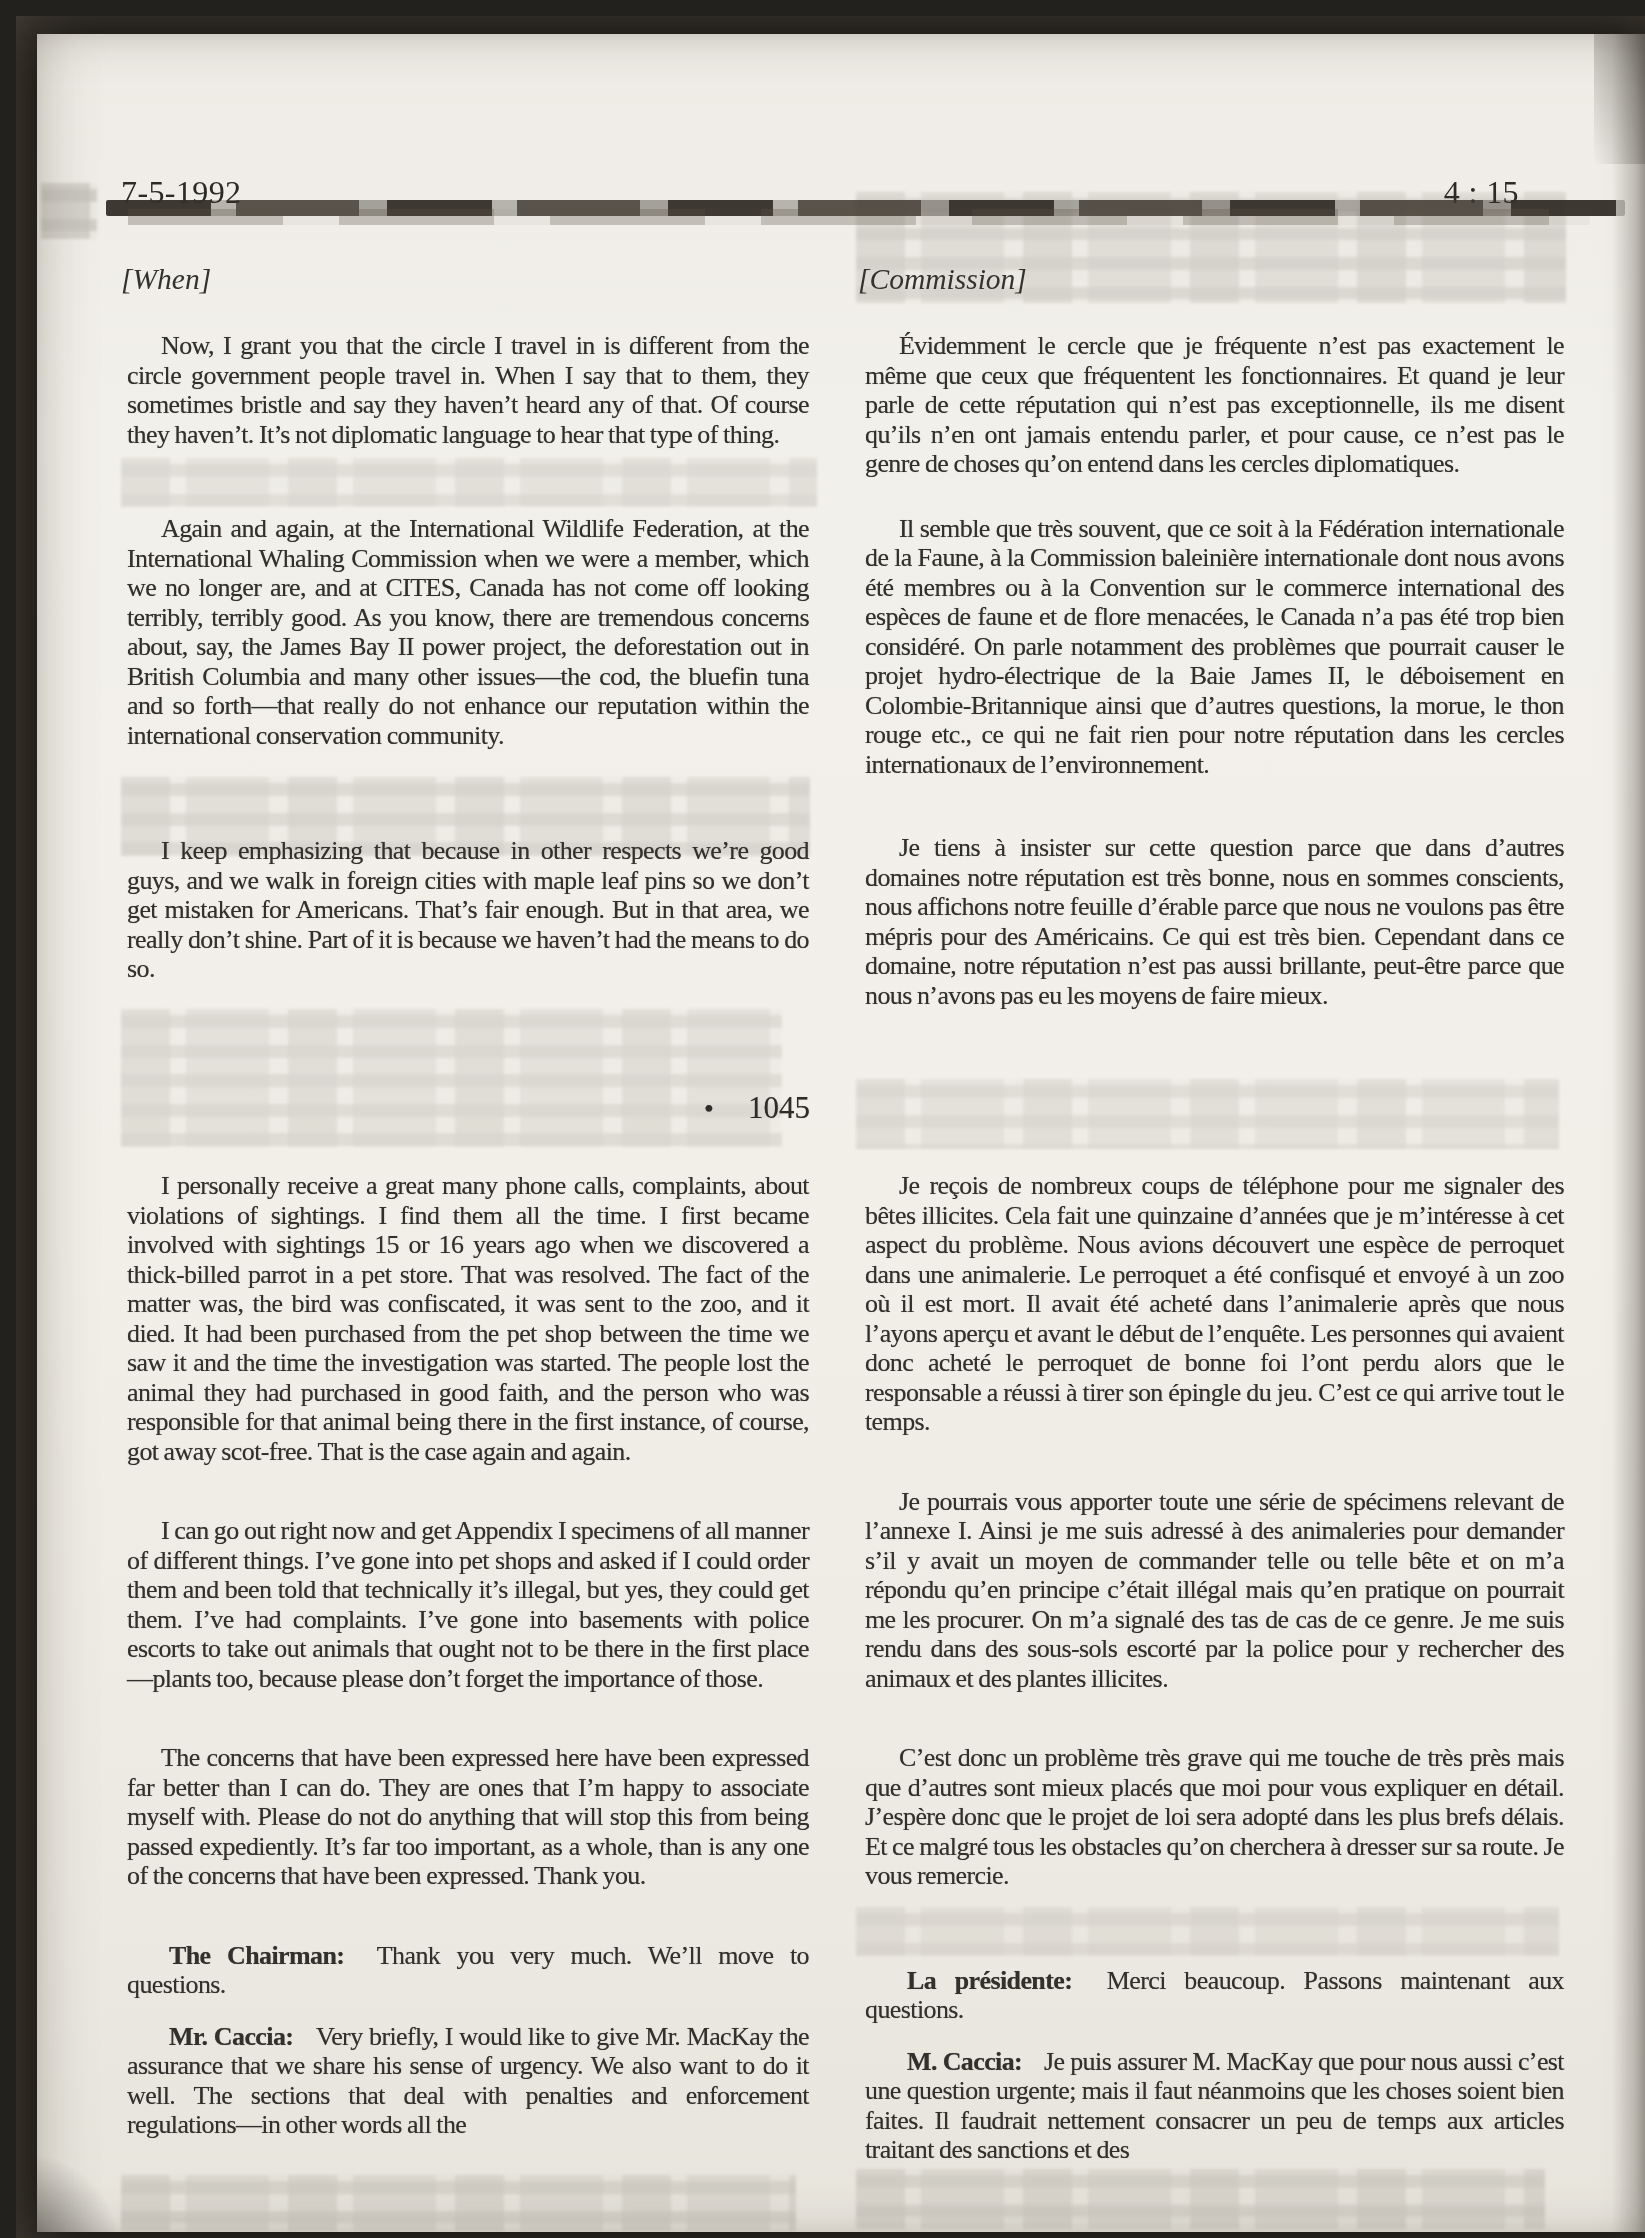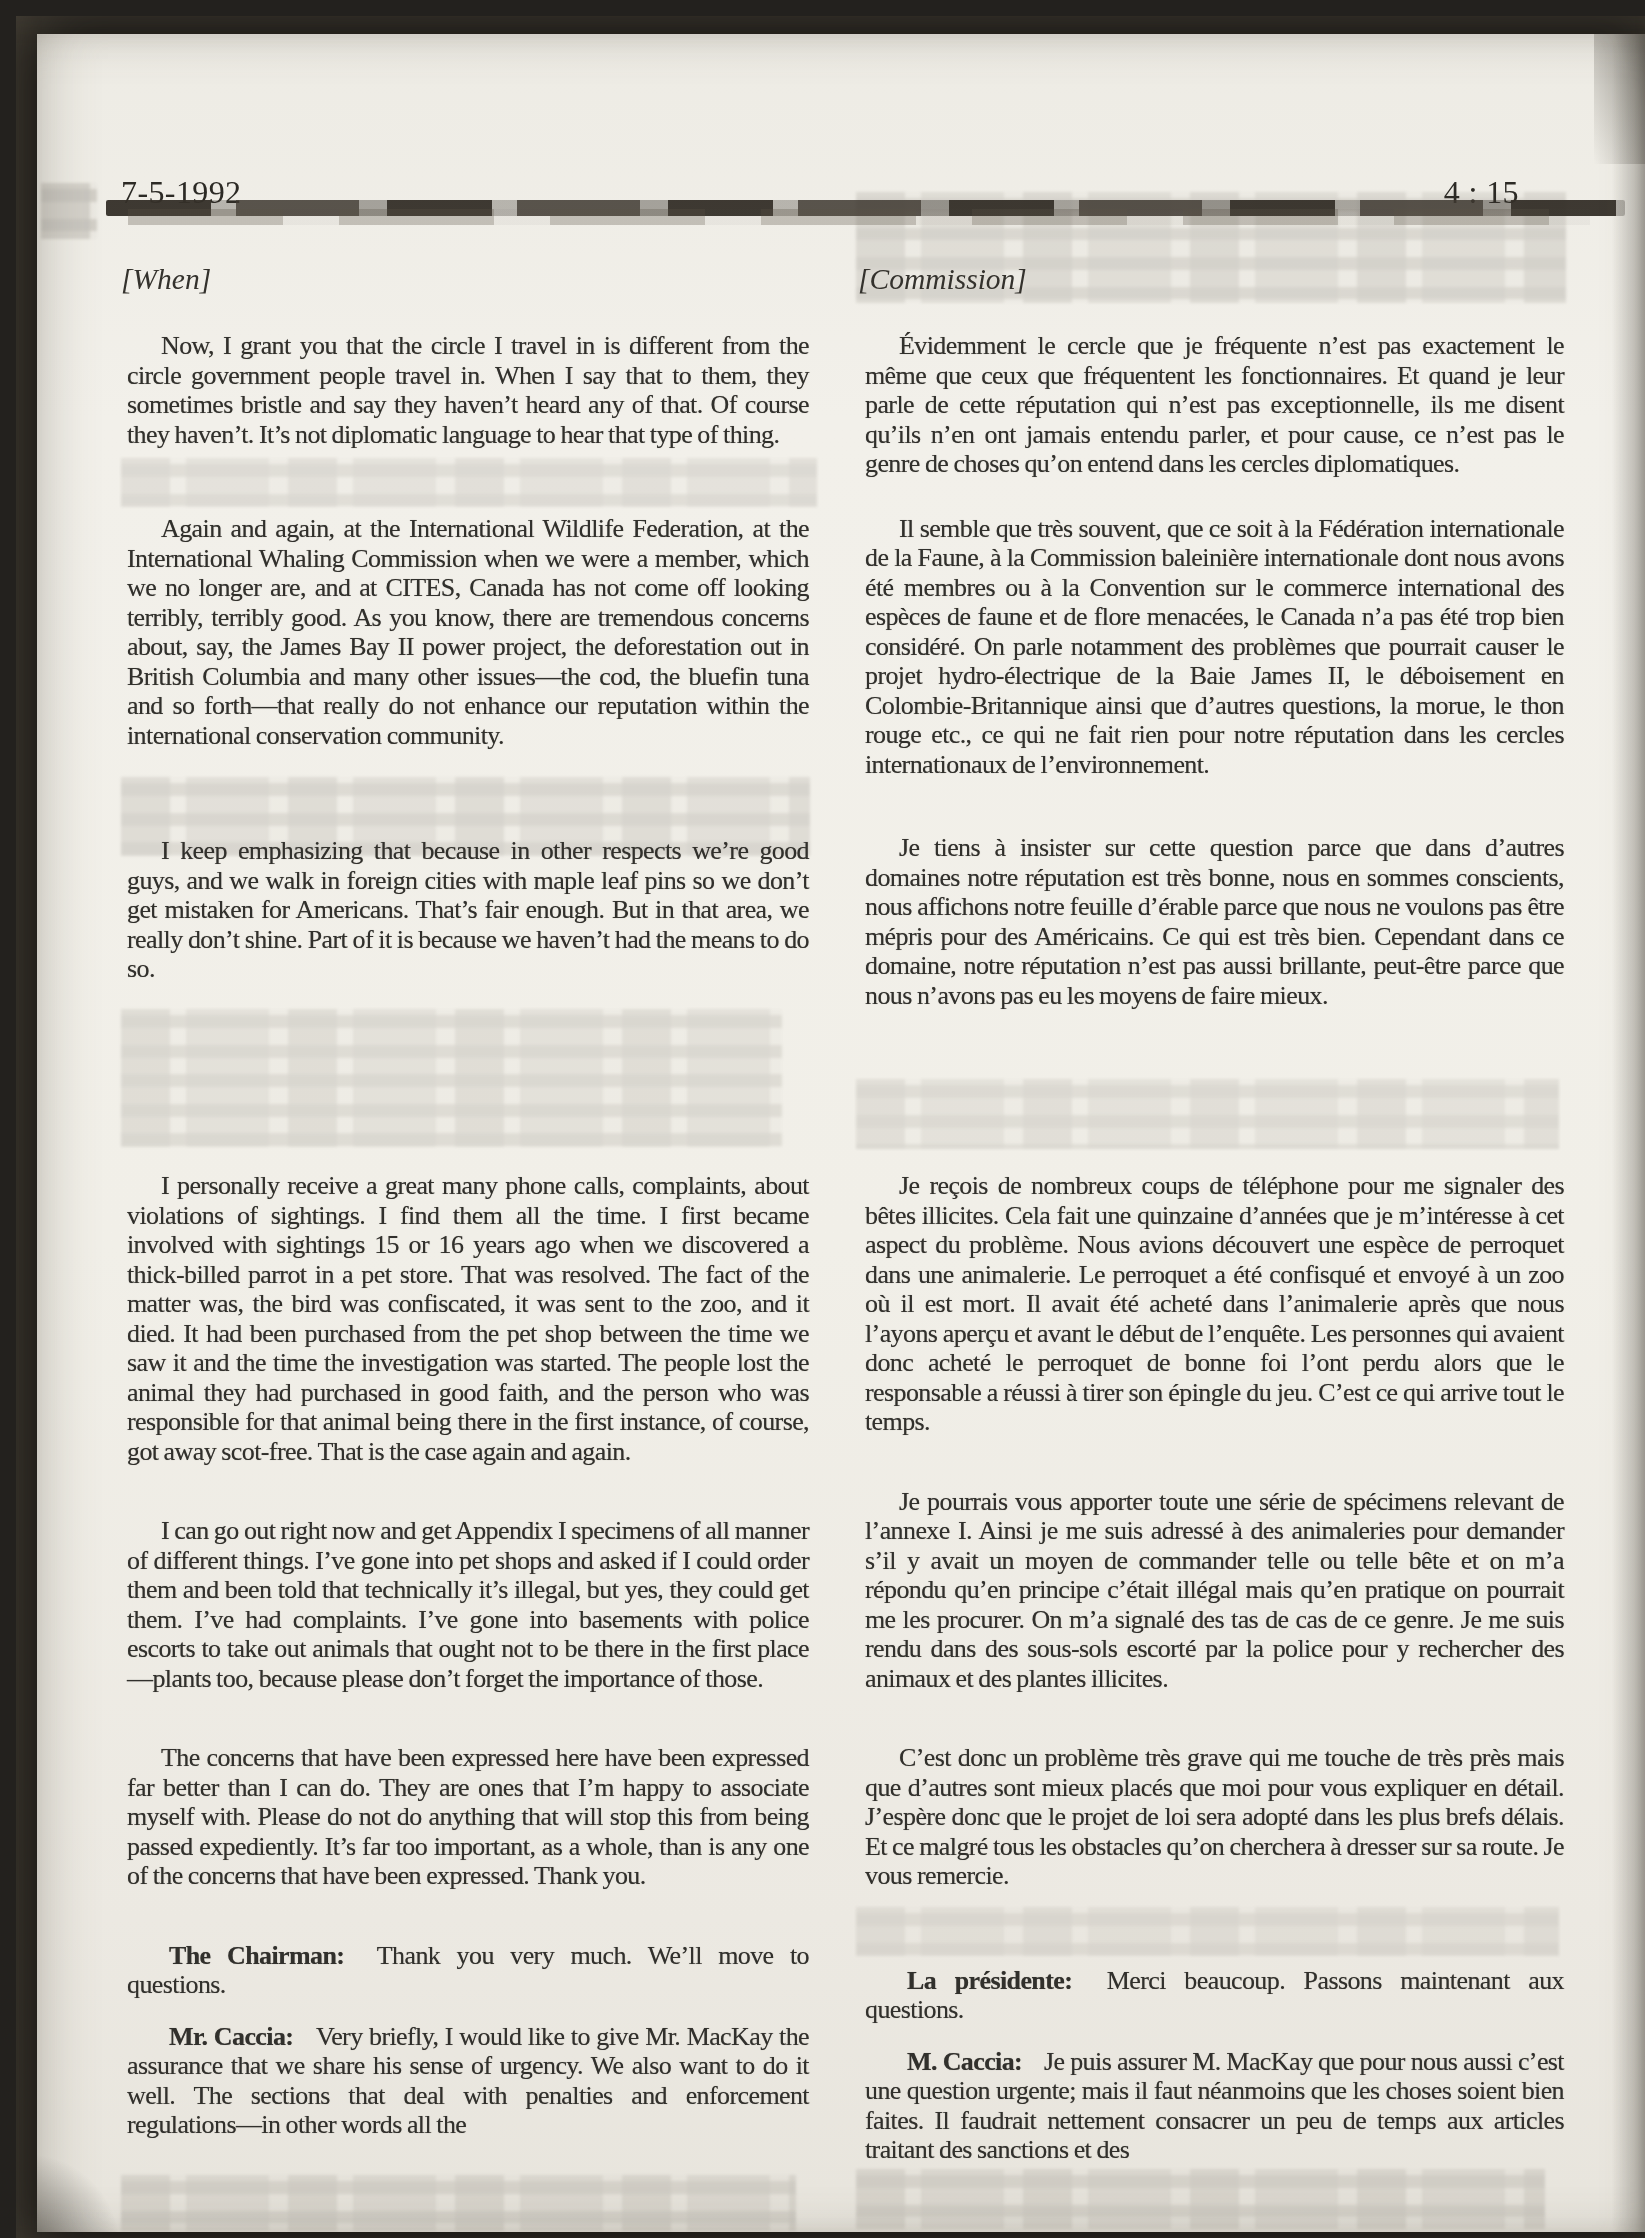--- a/index.html
+++ b/index.html
@@ -125,20 +125,23 @@
 
   <div class="lang-label" id="label-texte">[When]</div>
   <div class="lang-label" id="label-traduction">[Commission]</div>
 
   <div class="colblock" id="col-left-top">
     <p>Now, I grant you that the circle I travel in is different from the circle government people travel in. When I say that to them, they sometimes bristle and say they haven’t heard any of that. Of course they haven’t. It’s not diplomatic language to hear that type of thing.</p>
     <p style="margin-top:49px;">Again and again, at the International Wildlife Federation, at the International Whaling Commission when we were a member, which we no longer are, and at CITES, Canada has not come off looking terribly, terribly good. As you know, there are tremendous concerns about, say, the James Bay II power project, the deforestation out in British Columbia and many other issues—the cod, the bluefin tuna and so forth—that really do not enhance our reputation within the international conservation community.</p>
     <p style="margin-top:70px;">I keep emphasizing that because in other respects we’re good guys, and we walk in foreign cities with maple leaf pins so we don’t get mistaken for Americans. That’s fair enough. But in that area, we really don’t shine. Part of it is because we haven’t had the means to do so.</p>
   </div>
 
+  <div id="timestamp">
+    <span class="bullet">•</span><span>1045</span>
+  </div>
 
   <div class="colblock" id="col-left-bottom">
     <p>I personally receive a great many phone calls, complaints, about violations of sightings. I find them all the time. I first became involved with sightings 15 or 16 years ago when we discovered a thick-billed parrot in a pet store. That was resolved. The fact of the matter was, the bird was confiscated, it was sent to the zoo, and it died. It had been purchased from the pet shop between the time we saw it and the time the investigation was started. The people lost the animal they had purchased in good faith, and the person who was responsible for that animal being there in the first instance, of course, got away scot-free. That is the case again and again.</p>
     <p style="margin-top:34px;">I can go out right now and get Appendix I specimens of all manner of different things. I’ve gone into pet shops and asked if I could order them and been told that technically it’s illegal, but yes, they could get them. I’ve had complaints. I’ve gone into basements with police escorts to take out animals that ought not to be there in the first place—plants too, because please don’t forget the importance of those.</p>
     <p style="margin-top:34px;">The concerns that have been expressed here have been expressed far better than I can do. They are ones that I’m happy to associate myself with. Please do not do anything that will stop this from being passed expediently. It’s far too important, as a whole, than is any one of the concerns that have been expressed. Thank you.</p>
     <p style="margin-top:34px;">
       <span class="speaker">The Chairman:</span>
       <span>Thank you very much. We’ll move to questions.</span>
     </p>
     <p style="">

